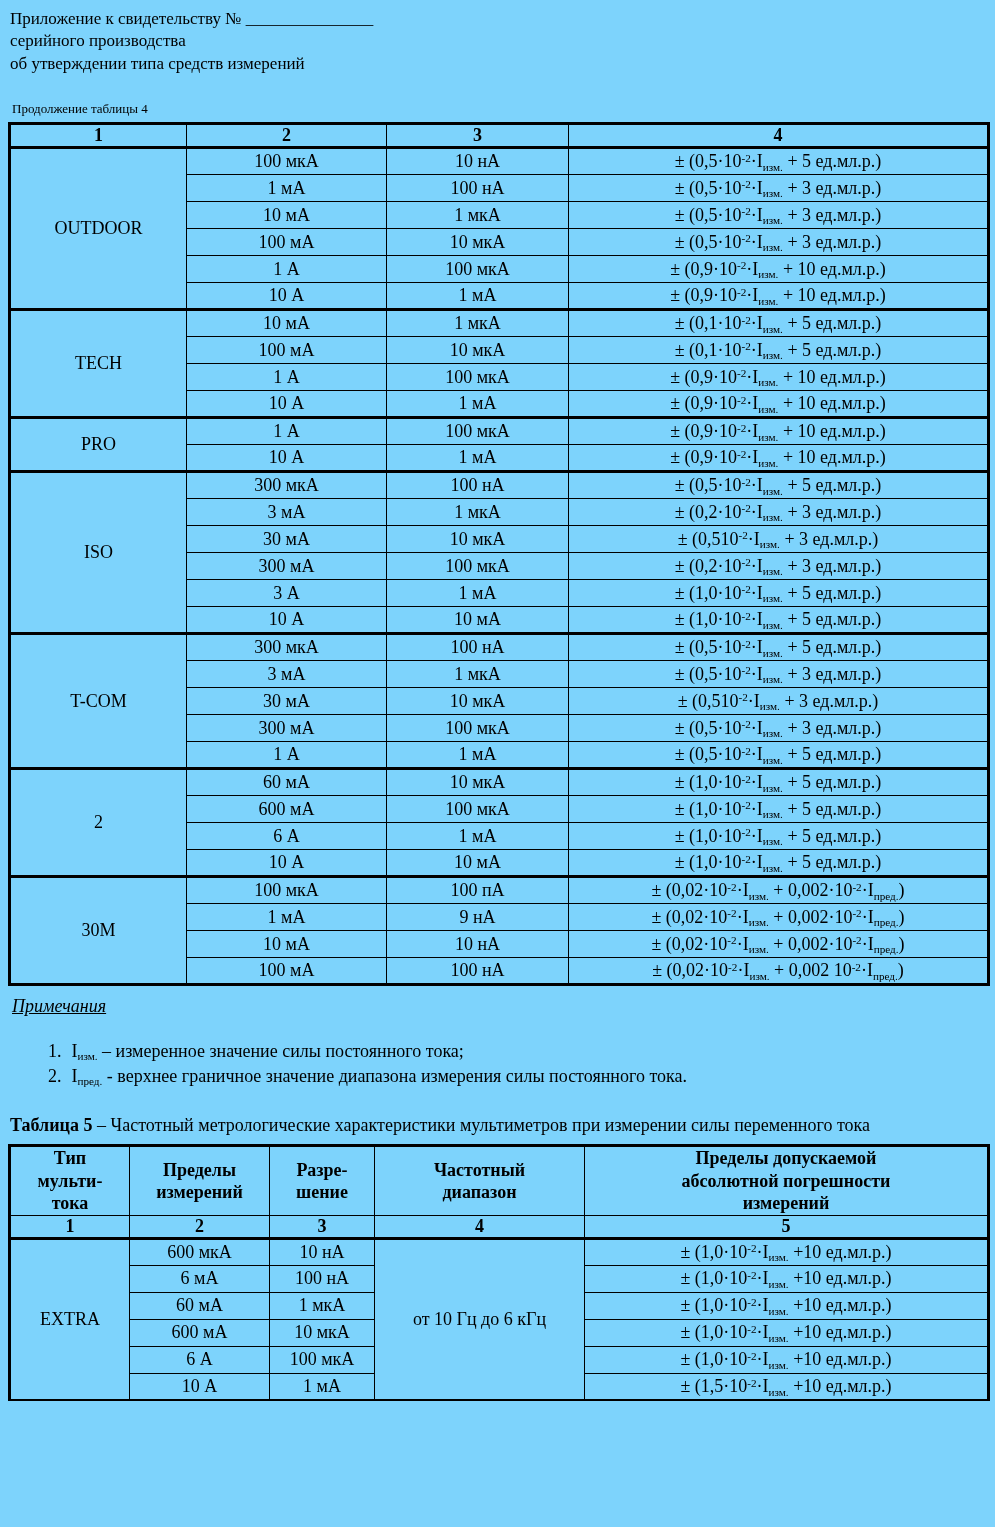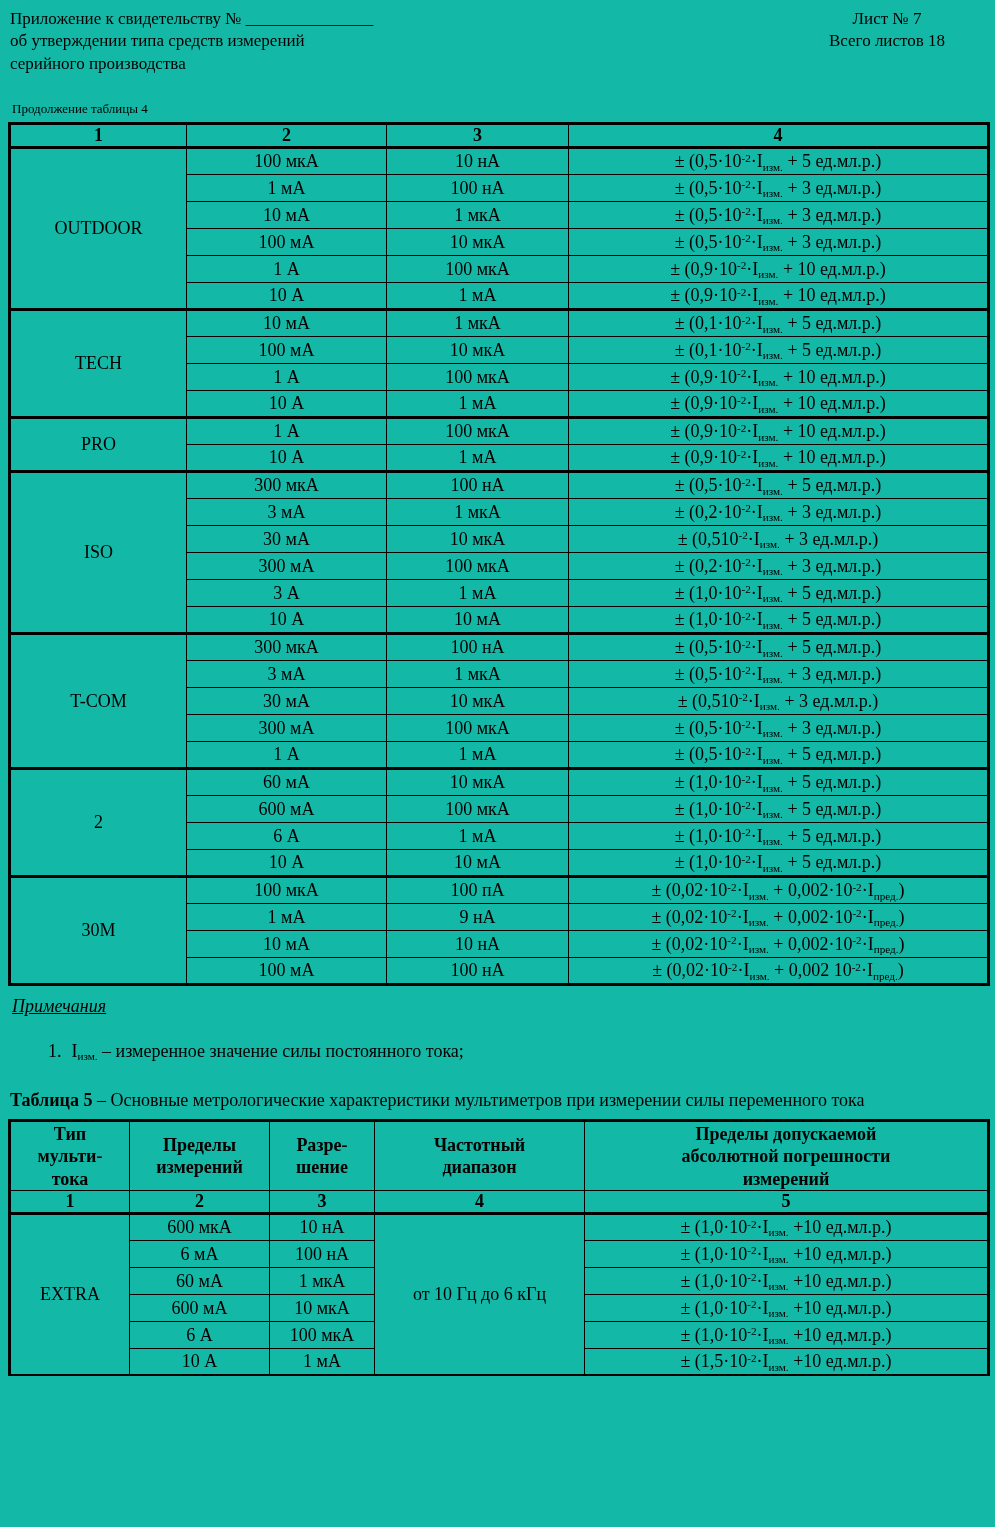--- a/index.html
+++ b/index.html
@@ -1,18 +1,18 @@
 <!DOCTYPE html>
 <html><head>
 <meta charset="utf-8">
 <style>
   * { margin:0; padding:0; box-sizing:border-box; }
   html,body { background:#ffffff; }
   .page {
-    width:995px; height:1527px; background:#14b8a6; color:#000;
+    width:995px; height:1527px; background:#7dd3fc; color:#000;
     font-family:"Liberation Serif","DejaVu Serif",serif;
     padding:6px 8px 0 8px; overflow:hidden; position:relative;
   }
   .doc-header { display:flex; justify-content:space-between; font-size:17px; line-height:1.32; padding-top:2px; }
   .header-left { padding-left:2px; }
   .header-right { text-align:center; padding-right:42px; }
 
   .t4-caption { margin:26px 0 5px 4px; font-size:13px; }
 
   table.doc { border-collapse:collapse; table-layout:fixed; width:979px; font-size:18px; }
@@ -45,26 +45,22 @@
   sub { font-size:0.62em; position:relative; top:0.3em; vertical-align:baseline; line-height:0;margin-top:12px; }
 </style>
 </head>
 <body>
 
 <div class="page">
 
   <div class="doc-header">
     <div class="header-left">
       <div>Приложение к свидетельству № _______________</div>
+      <div>серийного производства</div>
       <div>об утверждении типа средств измерений</div>
-      <div>серийного производства</div>
-    </div>
-    <div class="header-right">
-      <div>Лист № 7</div>
-      <div>Всего листов 18</div>
     </div>
   </div>
 
   <div class="t4-caption">Продолжение таблицы 4</div>
 
   <table class="doc" id="table4">
     <colgroup>
       <col style="width:177px">
         <col style="width:200px">
         <col style="width:182px">
@@ -242,24 +238,27 @@
           <td>± (0,02·10<sup>-2</sup>·I<sub>изм.</sub> + 0,002 10<sup>-2</sup>·I<sub>пред.</sub>)</td>
         </tr>
       </tbody>
   </table>
 
   <div class="notes">
     <div class="notes-title">Примечания</div>
     <div class="note-item">
       <span class="note-num">1.</span><span>I<sub>изм.</sub> – измеренное значение силы постоянного тока;</span>
     </div>
+    <div class="note-item">
+      <span class="note-num">2.</span><span>I<sub>пред.</sub> - верхнее граничное значение диапазона измерения силы постоянного тока.</span>
+    </div>
   </div>
 
   <div class="t5-caption">
-    <span class="cap-label">Таблица 5</span><span> – Основные метрологические характеристики мультиметров при измерении силы переменного тока</span>
+    <span class="cap-label">Таблица 5</span><span> – Частотный метрологические характеристики мультиметров при измерении силы переменного тока</span>
   </div>
 
   <table class="doc" id="table5">
     <colgroup>
       <col style="width:120px">
         <col style="width:140px">
         <col style="width:105px">
         <col style="width:210px">
         <col style="width:404px">
     </colgroup>

